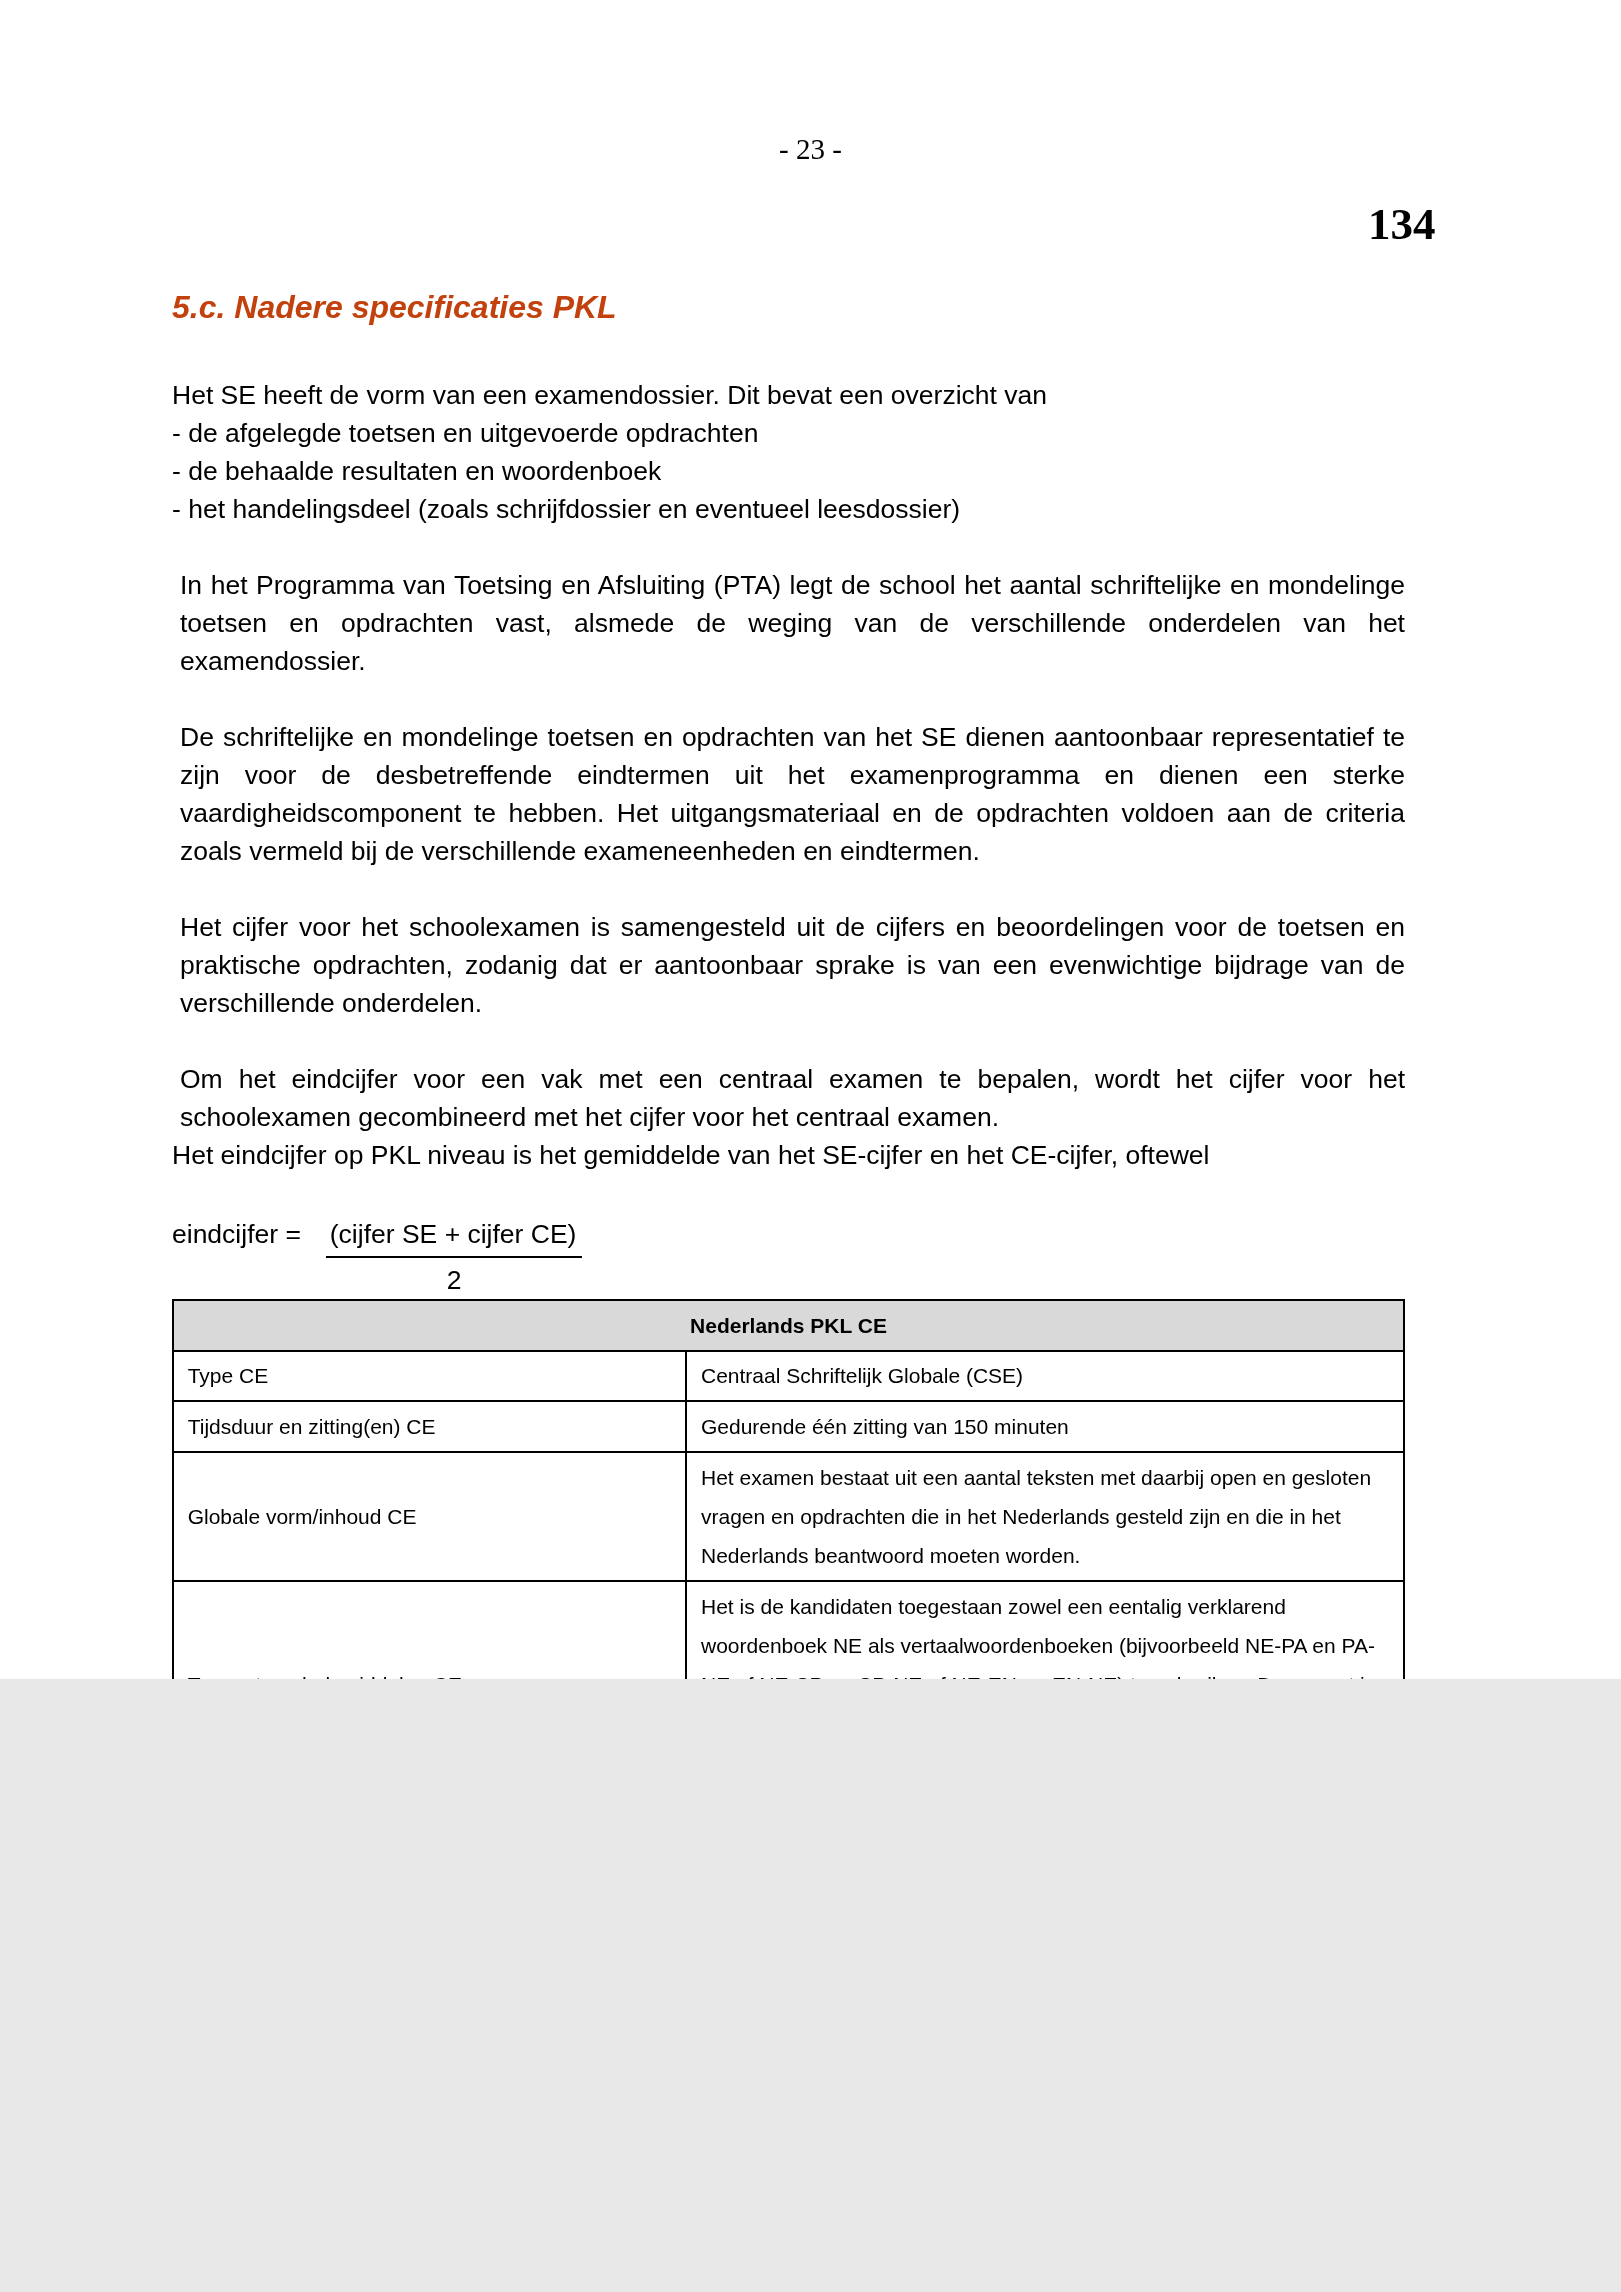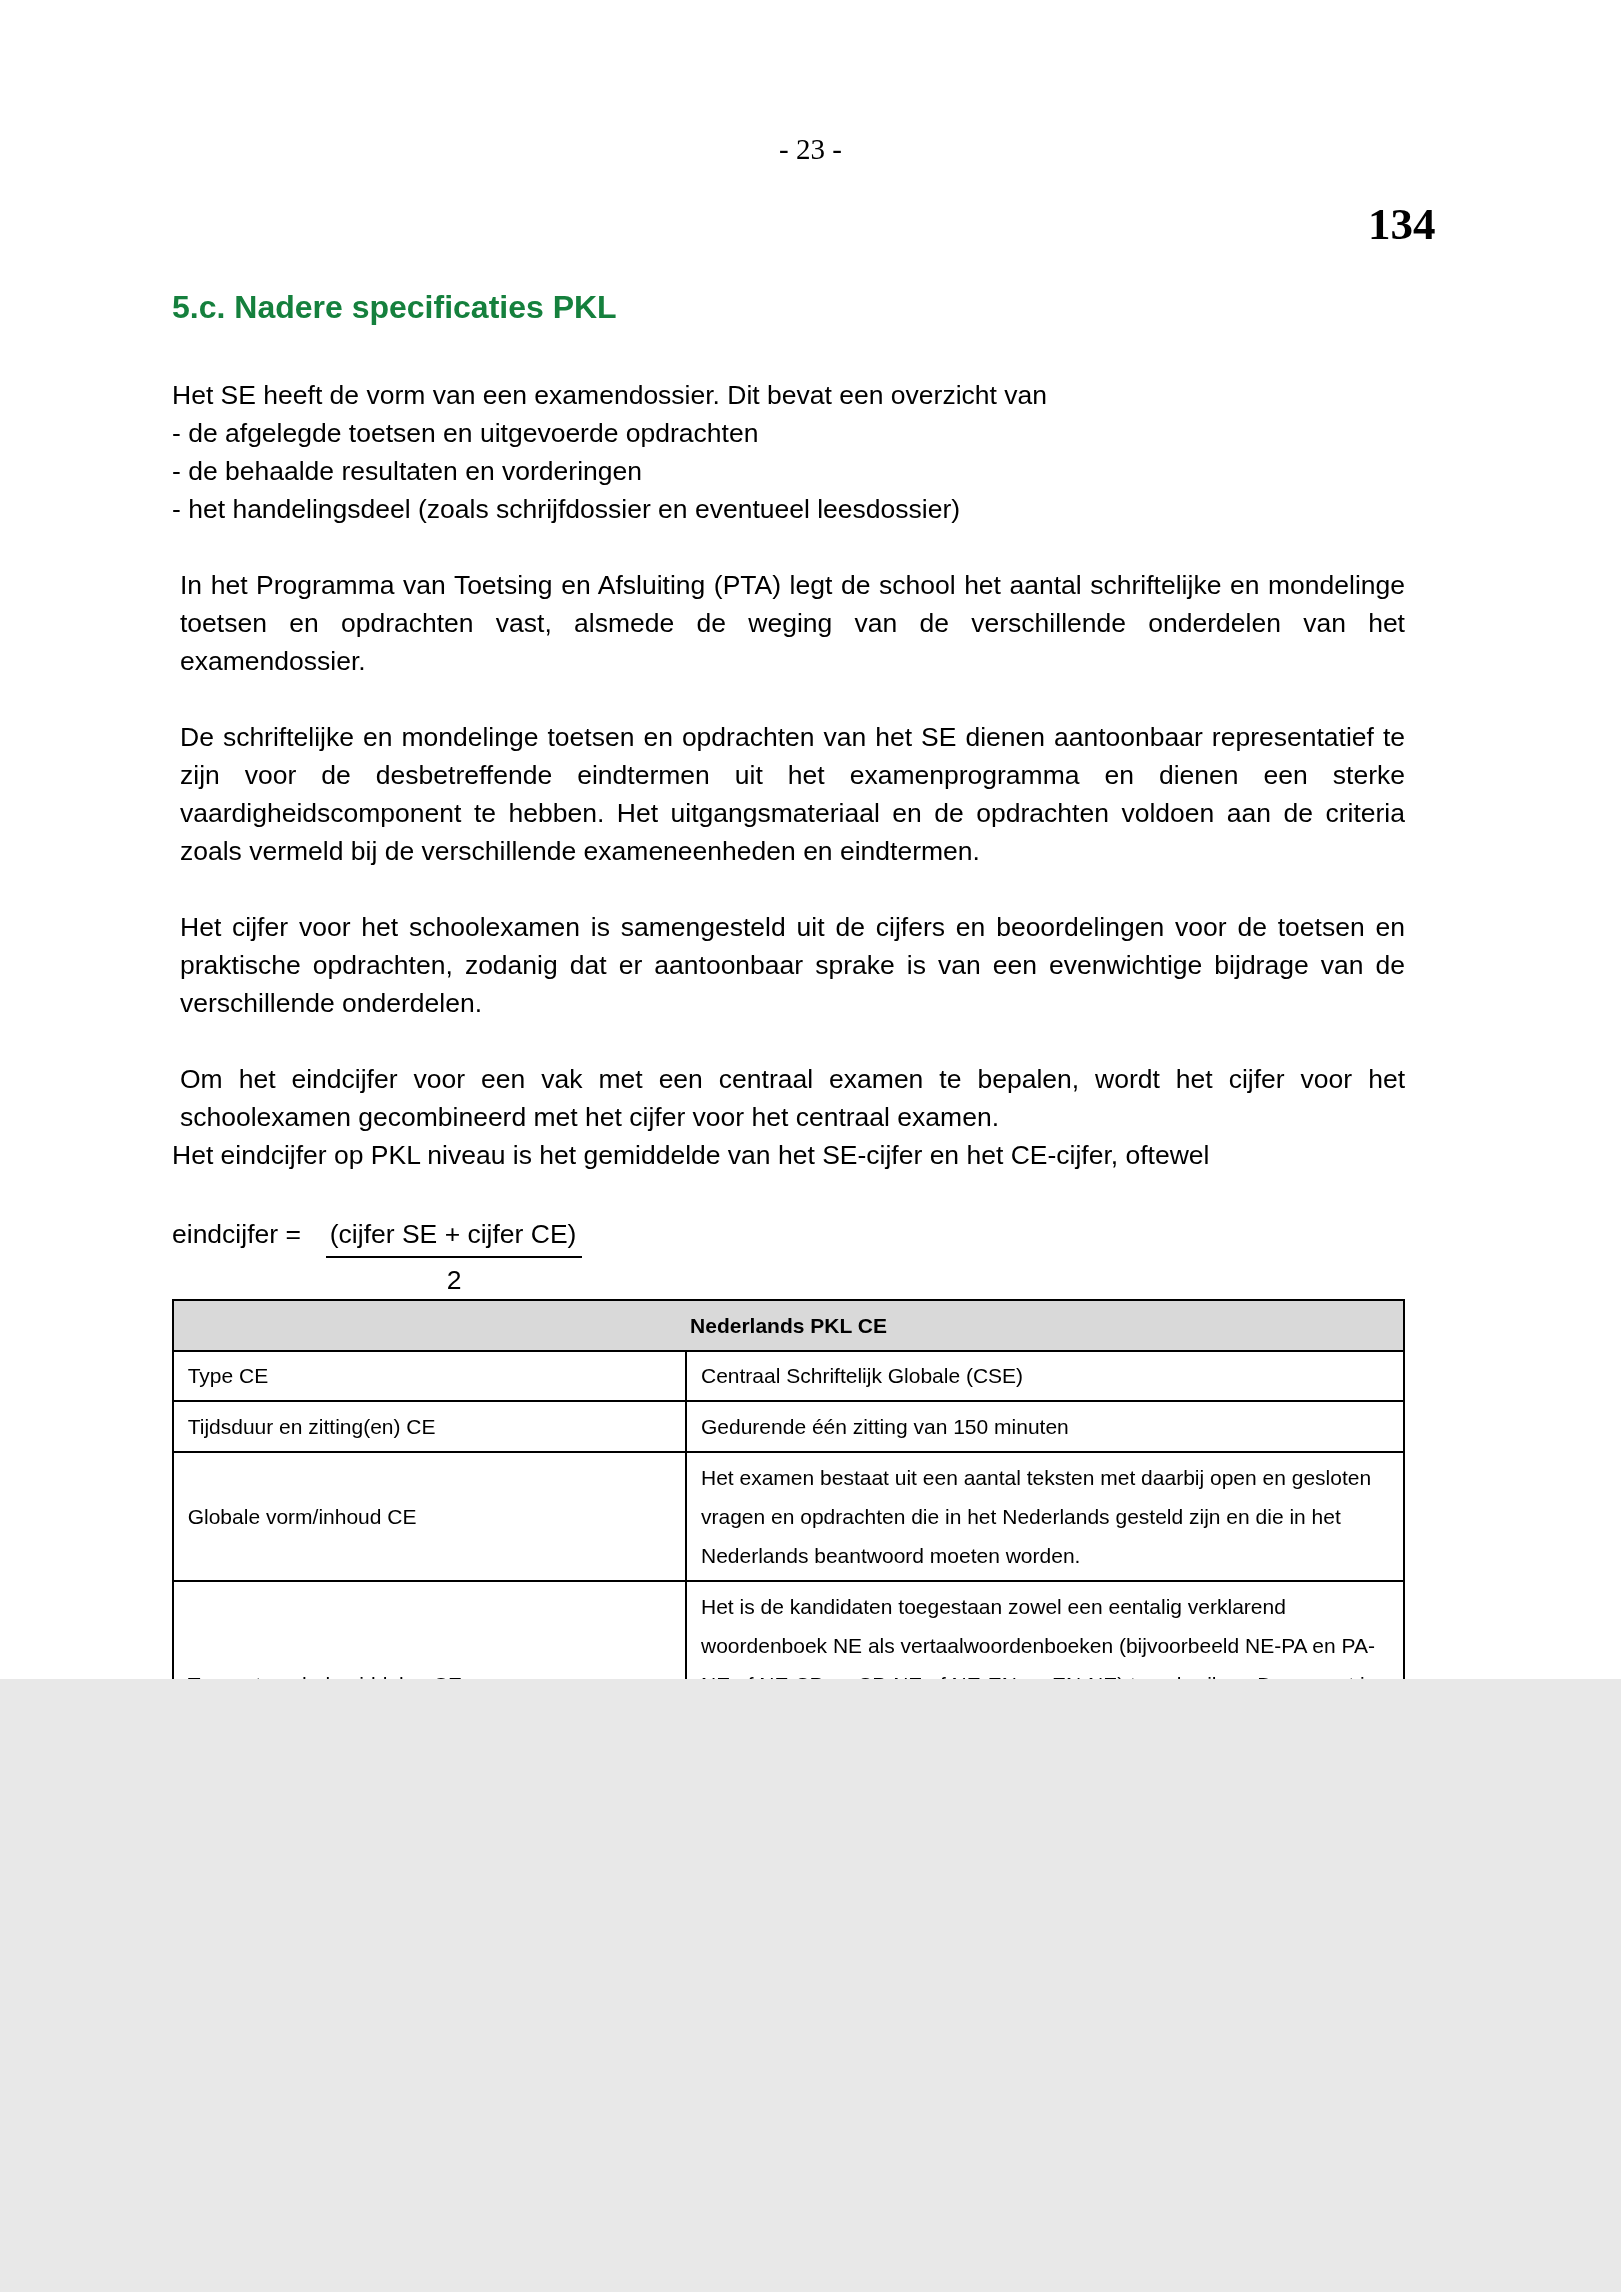--- a/index.html
+++ b/index.html
@@ -71,26 +71,26 @@
 </head>
 <body>
 
 <div class="page">
 
   <div class="page-number">- 23 -</div>
   <div class="corner-number">134</div>
 
   <div class="content">
 
-    <h1 class="section-heading" style="color: #15803d;">5.c. Nadere specificaties PKL</h1>
+    <h1 class="section-heading" style="color: #c2410c; font-style: italic;">5.c. Nadere specificaties PKL</h1>
 
     <div class="para">
       <div class="line">Het SE heeft de vorm van een examendossier. Dit bevat een overzicht van</div>
       <div class="line">- de afgelegde toetsen en uitgevoerde opdrachten</div>
-      <div class="line">- de behaalde resultaten en vorderingen</div>
+      <div class="line">- de behaalde resultaten en woordenboek</div>
       <div class="line">- het handelingsdeel (zoals schrijfdossier en eventueel leesdossier)</div>
     </div>
 
     <div class="para just">In het Programma van Toetsing en Afsluiting (PTA) legt de school het aantal schriftelijke en mondelinge toetsen en opdrachten vast, alsmede de weging van de verschillende onderdelen van het examendossier.</div>
 
     <div class="para just">De schriftelijke en mondelinge toetsen en opdrachten van het SE dienen aantoonbaar representatief te zijn voor de desbetreffende eindtermen uit het examenprogramma en dienen een sterke vaardigheidscomponent te hebben. Het uitgangsmateriaal en de opdrachten voldoen aan de criteria zoals vermeld bij de verschillende exameneenheden en eindtermen.</div>
 
     <div class="para just">Het cijfer voor het schoolexamen is samengesteld uit de cijfers en beoordelingen voor de toetsen en praktische opdrachten, zodanig dat er aantoonbaar sprake is van een evenwichtige bijdrage van de verschillende onderdelen.</div>
 
     <div class="para">

